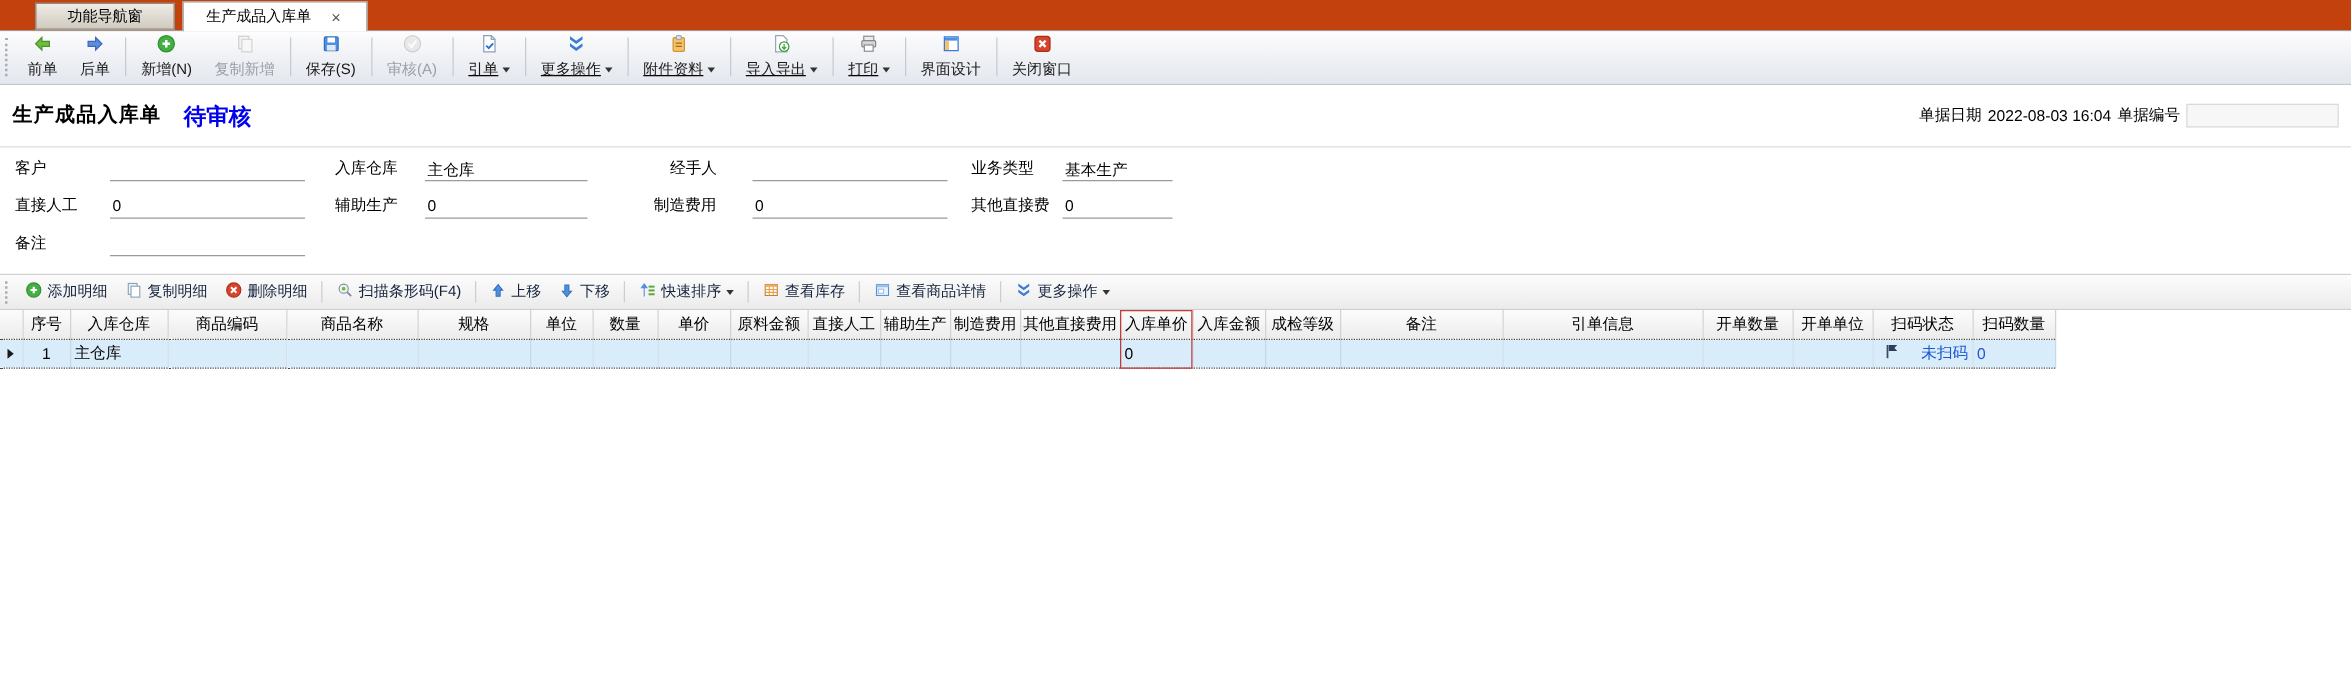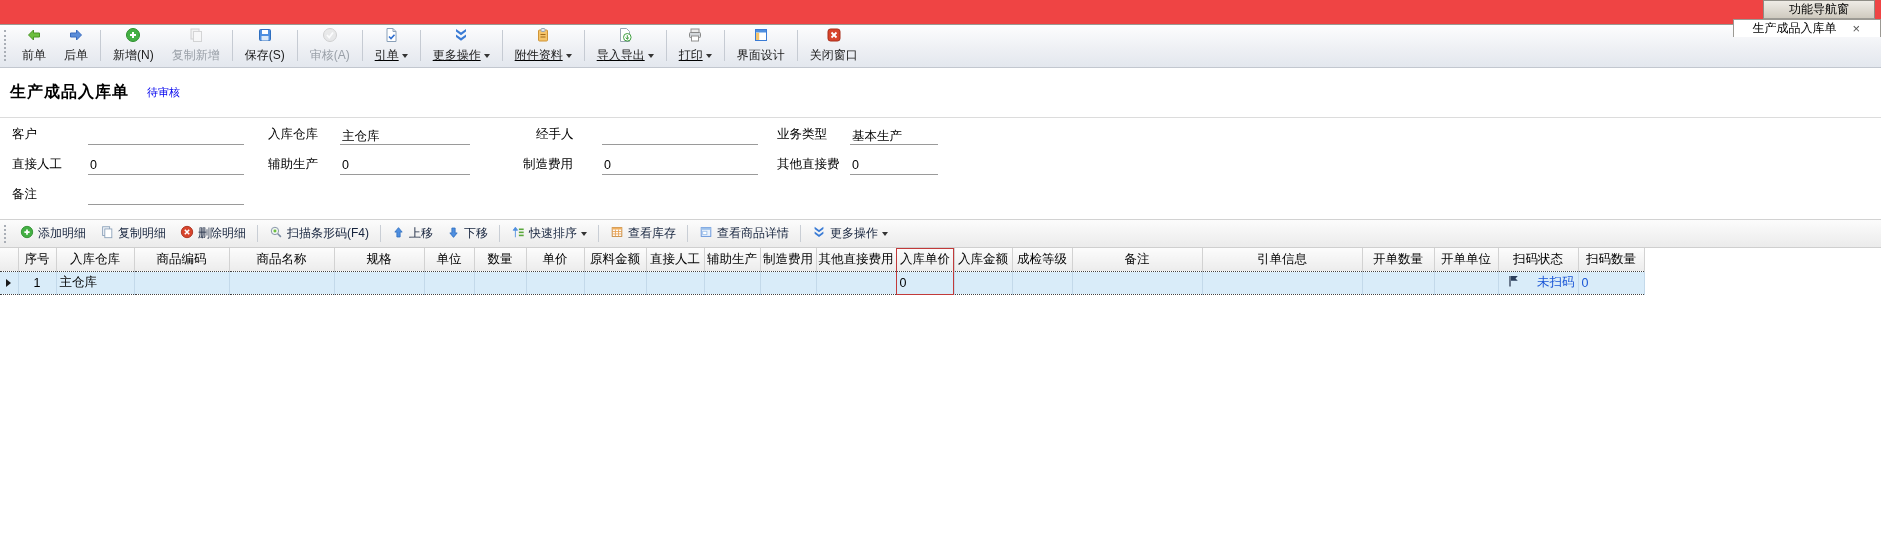--- a/index.html
+++ b/index.html
@@ -1,21 +1,21 @@
 <!DOCTYPE html>
 <html><head>
 <meta charset="utf-8">
 <style>
   * { box-sizing: border-box; margin: 0; padding: 0; }
   html,body { width:1881px; height:554px; overflow:hidden; background:#fff;
     font-family:"Liberation Sans","DejaVu Sans",sans-serif; font-size:12px; color:#000; }
 
   
-  .tabbar { height:25px; background:#ef4444; display:flex; align-items:flex-end;
-    padding-left:28px; border-bottom:1px solid #9c9a94;flex-direction:column; }
+  .tabbar { height:25px; background:#c2410c; display:flex; align-items:flex-end;
+    padding-left:28px; border-bottom:1px solid #9c9a94; }
   .tab { height:22px; display:flex; align-items:center; justify-content:center;
     padding:0 18px; cursor:default; }
   .tab.inactive { background:linear-gradient(#efece6,#cfcabf); border:1px solid #8f8d86;
     border-bottom:1px solid #9c9a94; width:112px; margin-right:6px; }
   .tab.active { background:#fff; border:1px solid #9c9a94; border-bottom:none; height:24px;
     margin-bottom:-1px; min-width:140px; gap:14px; }
   .tab-close { color:#555; font-size:13px; line-height:1; padding:0 2px; cursor:pointer; }
 
   
   .toolbar { height:43px; background:linear-gradient(#fdfdfe,#eef0f4 55%,#e3e7ee);
@@ -28,21 +28,21 @@
   .tb-row { display:flex; align-items:center; gap:3px;text-decoration:underline; }
   .tb-sep { width:1px; background:#c6cbd3; margin:4px 3px; }
   .caret { width:0; height:0; border-left:3.5px solid transparent; border-right:3.5px solid transparent;
     border-top:4px solid #333; display:inline-block; }
   .tb-btn.disabled svg { filter:grayscale(1) opacity(.55); }
 
   
   .doc-header { height:50px; display:flex; align-items:center; padding:0 10px 0 10px;
     border-bottom:1px solid #dcdcdc; background:#fff; }
   .doc-title { font-size:16px; font-weight:bold; letter-spacing:1px; }
-  .doc-status { color:#0000ee; font-weight:normal; font-size:11px; margin-left:18px; }
+  .doc-status { color:#0000ee; font-weight:bold; font-size:18px; margin-left:18px; }
   .doc-right { margin-left:auto; display:flex; align-items:center; gap:5px; font-size:12.5px; }
   .doc-number-box { width:122px; height:19px; background:#f7f7f7; border:1px solid #dadada; }
 
   
   .form-area { position:relative; height:94px; }
   .f-label { position:absolute; white-space:nowrap; font-size:12.5px; }
   .f-field { position:absolute; height:19px; border-bottom:1px solid #9a9a9a;
     font-size:12.5px; padding:2px 2px 0 2px; cursor:text; }
   .r1 { top:8px; } .r2 { top:38px; } .r3 { top:68px; }
 
@@ -220,20 +220,26 @@
           <rect x="2" y="2" width="12" height="12" rx="2.5" fill="#d8442c" stroke="#a82e1a"></rect>
           <path d="M5.5 5.5l5 5M10.5 5.5l-5 5" stroke="#fff" stroke-width="1.8"></path>
         </svg></span>
     <span class="lbl">关闭窗口</span>
   </div>
 </div>
 
 <div class="doc-header">
   <span class="doc-title">生产成品入库单</span>
   <span class="doc-status">待审核</span>
+  <div class="doc-right">
+    <span>单据日期</span>
+    <span>2022-08-03 16:04</span>
+    <span>单据编号</span>
+    <div class="doc-number-box"></div>
+  </div>
 </div>
 
 <div class="form-area">
 
   <span class="f-label r1" style="left:12px">客户</span>
   <div class="f-field r1" style="left:88px;width:156px"></div>
   <span class="f-label r1" style="left:268px">入库仓库</span>
   <div class="f-field r1" style="left:340px;width:130px">主仓库</div>
   <span class="f-label r1" style="left:536px">经手人</span>
   <div class="f-field r1" style="left:602px;width:156px"></div>

